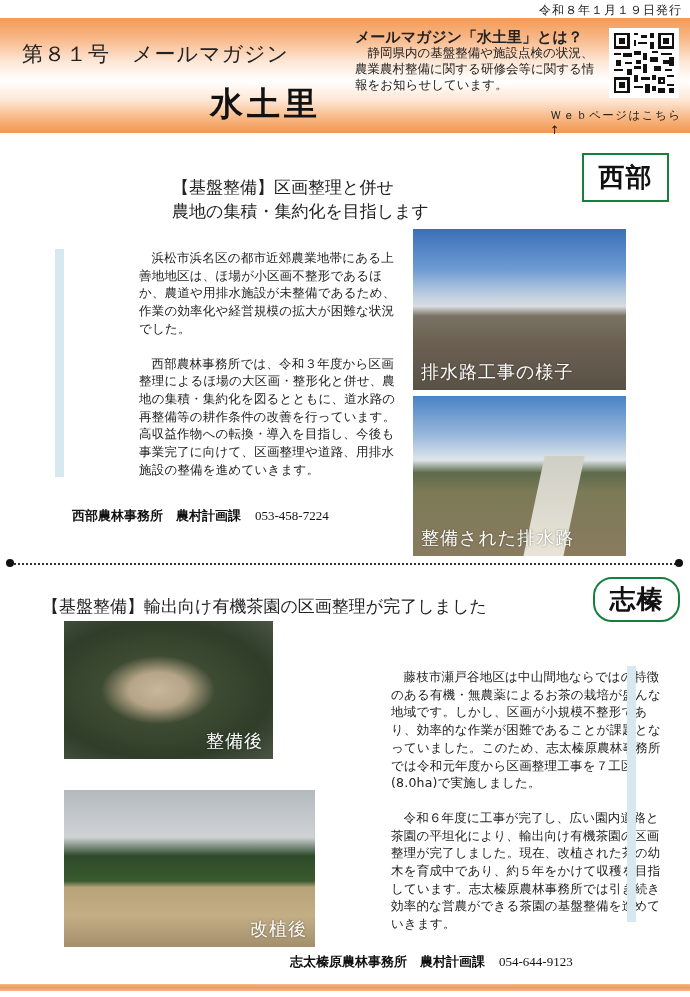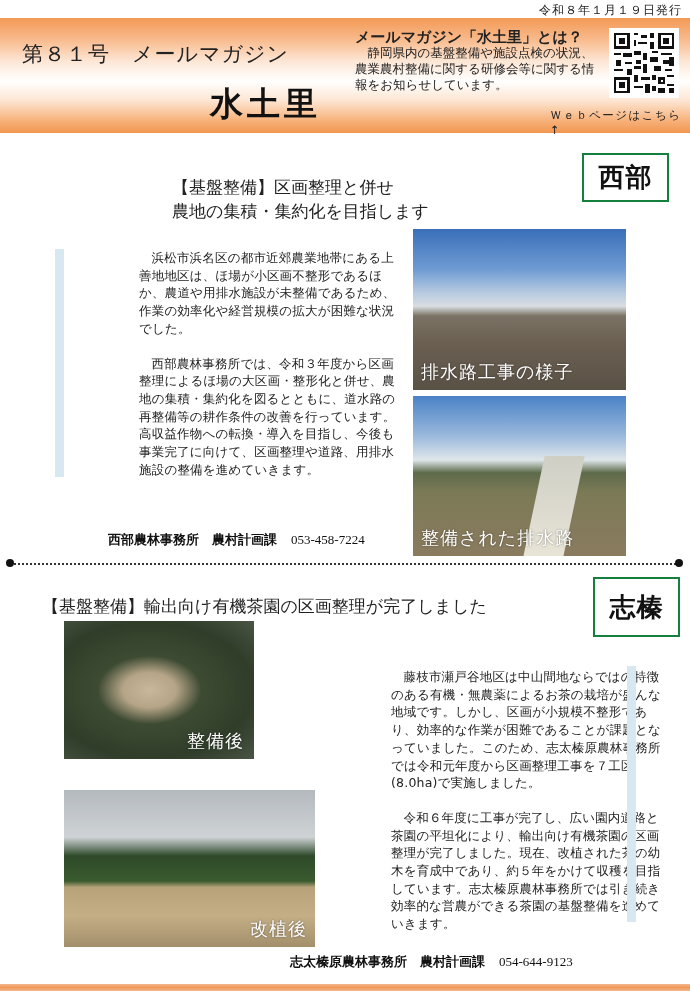--- a/index.html
+++ b/index.html
@@ -20,21 +20,21 @@
   .qr { position: absolute; left: 609px; top: 10px; width: 70px; height: 70px; background: #fff; padding: 3px; }
   .qr svg { width: 100%; height: 100%; display: block; }
   .web-link { position: absolute; left: 550px; top: 90px; font-size: 11.5px; color: #222; letter-spacing: 1.5px; }
 
   .badge {
     position: absolute; border: 2px solid #15803d; background: #fff;
     font-size: 26px; font-weight: bold; color: #111;
     display: flex; align-items: center; justify-content: center; letter-spacing: 1px;
   }
   .badge-west { left: 582px; top: 153px; width: 87px; height: 49px; }
-  .badge-shida { left: 593px; top: 577px; width: 87px; height: 60px; }
+  .badge-shida { left: 593px; top: 577px; width: 87px; height: 45px; border-radius: 19px; }
 
   .sec1-heading { position: absolute; left: 172px; top: 175px; font-size: 17px; line-height: 24px; color: #222; }
   .sec1-heading .line2 { display: block; }
 
   .accent-bar { position: absolute; width: 9px; background: #d8e8f0; }
   .bar1 { left: 55px; top: 249px; height: 228px; }
   .bar2 { left: 627px; top: 666px; height: 256px; }
 
   .body-text { position: absolute; font-size: 12.5px; line-height: 17.7px; color: #222; letter-spacing: 0.2px; margin-left: 44px; }
   .body-text p { text-indent: 1em; margin-bottom: 17px; }
@@ -45,29 +45,29 @@
   .photo .caption { position: absolute; color: #fff; font-size: 18px; letter-spacing: 1px; text-shadow: 0 0 2px rgba(0,0,0,0.5); }
 
   .photo1 { left: 413px; top: 229px; width: 213px; height: 161px;
     background: linear-gradient(to bottom, #3a6fb8 0%, #6e9bd3 25%, #b8cbe0 40%, #d9dde0 48%, #7a7365 54%, #6b6052 70%, #5a5146 100%); }
   .photo1 .caption { left: 8px; bottom: 6px; }
   .photo2 { left: 413px; top: 396px; width: 213px; height: 160px;
     background: linear-gradient(to bottom, #4a82c6 0%, #9ab9dc 25%, #dfe6ea 40%, #5d6a4a 48%, #7c7a56 60%, #8a7b5f 100%); }
   .photo2 .caption { left: 8px; bottom: 6px; }
   .channel { position: absolute; left: 120px; top: 60px; width: 40px; height: 110px; background: linear-gradient(to bottom, #cfcfc6, #eae6d8); transform: skewX(-12deg); }
 
-  .photo3 { left: 64px; top: 621px; width: 190px; height: 138px;
+  .photo3 { left: 64px; top: 621px; width: 209px; height: 138px;
     background: radial-gradient(ellipse at 45% 50%, #c8b79a 0%, #b5a487 18%, #3e4b33 35%, #2f3d29 70%, #4b5545 100%); }
   .photo3 .caption { right: 10px; bottom: 6px; }
   .photo4 { left: 64px; top: 790px; width: 251px; height: 157px;
     background: linear-gradient(to bottom, #b4b9be 0%, #cfd3d6 30%, #2e4a2a 42%, #3a5a2e 58%, #b7a27a 62%, #c3ae86 80%, #a38f6b 100%); }
   .photo4 .caption { right: 8px; bottom: 6px; }
 
   .contact { position: absolute; font-family: "Liberation Serif", "DejaVu Serif", serif; font-weight: bold; font-size: 13px; color: #111; }
-  .contact1 { left: 72px; top: 531px; margin-left: 36px; }
+  .contact1 { left: 72px; top: 507px; }
   .contact2 { left: 290px; top: 953px; }
   .contact .phone { font-weight: normal; margin-left: 14px; }
 
   .divider { position: absolute; left: 10px; top: 563px; width: 670px; height: 0; border-top: 2px dotted #333; }
   .divider-dot { position: absolute; top: 559px; width: 8px; height: 8px; border-radius: 50%; background: #111; }
   .dot-left { left: 6px; }
   .dot-right { left: 675px; }
 
   .sec2-heading { position: absolute; left: 42px; top: 595px; font-size: 17px; color: #222; }
 

